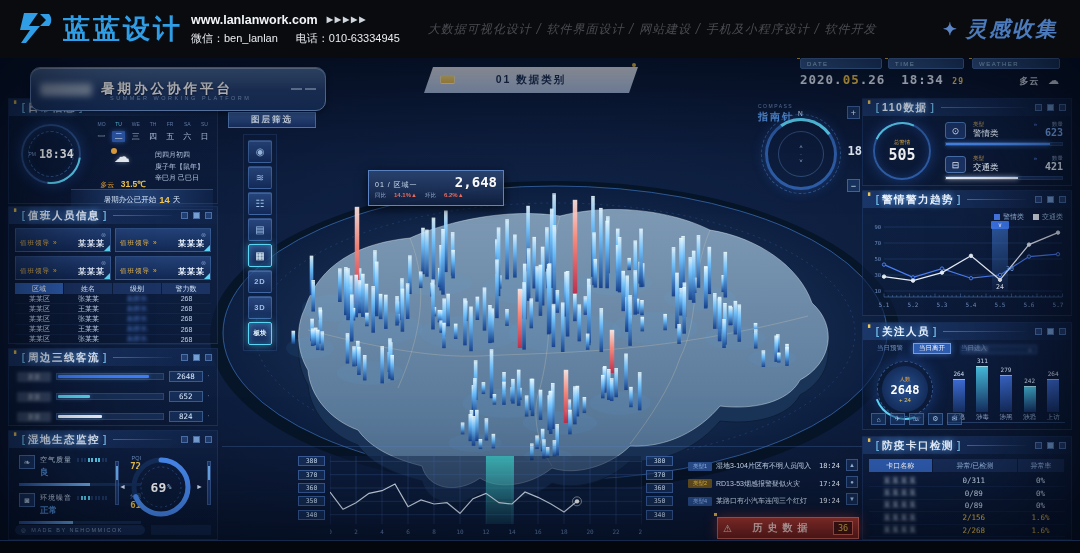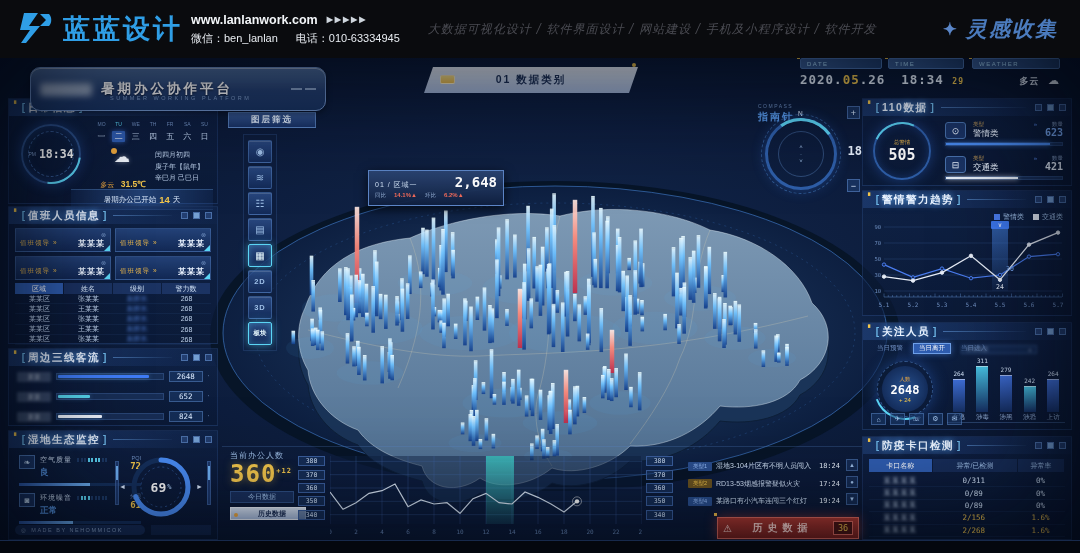--- a/index.html
+++ b/index.html
@@ -1381,26 +1381,20 @@
           </div>
           <div class="cp-r warn">
             <span class="cp-c1 cens">某某某某</span>
             <span class="cp-c2 mono">2/268</span>
             <span class="cp-c3 mono">1.6%</span>
           </div>
         </div>
     </section>
 
     <div class="bframe"></div>
-    <div class="office">
-      <div class="of-lab">当前办公人数</div>
-      <div class="of-val"><span>360</span><span class="of-dx">+12</span></div>
-      <div class="of-btn">今日数据</div>
-      <div class="of-btn act">历史数据</div>
-    </div>
     <svg id="office-svg" width="312" height="88" style="position:absolute;left:330px;top:394px;z-index:3">
         <defs>
           <linearGradient id="cyanB" x1="0" y1="0" x2="0" y2="1">
             <stop offset="0%" stop-color="#3fd8d0" stop-opacity=".75"></stop>
             <stop offset="100%" stop-color="#3fd8d0" stop-opacity=".12"></stop>
           </linearGradient>
         </defs>
         <rect x="0" y="4" width="312" height="68" fill="rgba(14,30,62,.45)"></rect>
         <line x1="0" y1="4" x2="0" y2="72" stroke="rgba(70,110,180,.3)"></line>
         <line x1="26" y1="4" x2="26" y2="72" stroke="rgba(70,110,180,.3)"></line>

